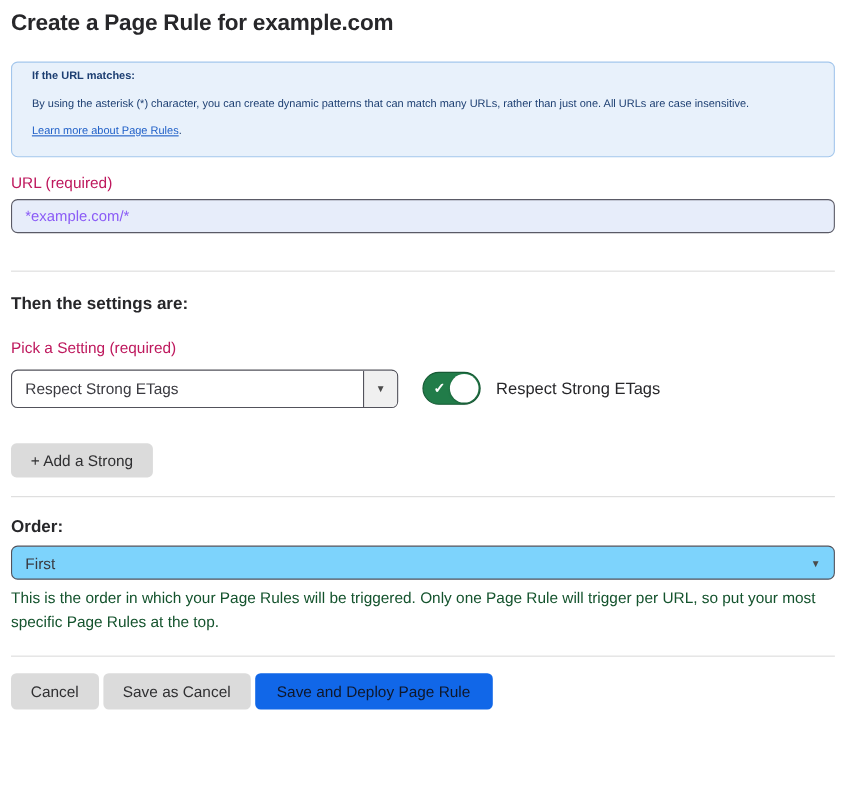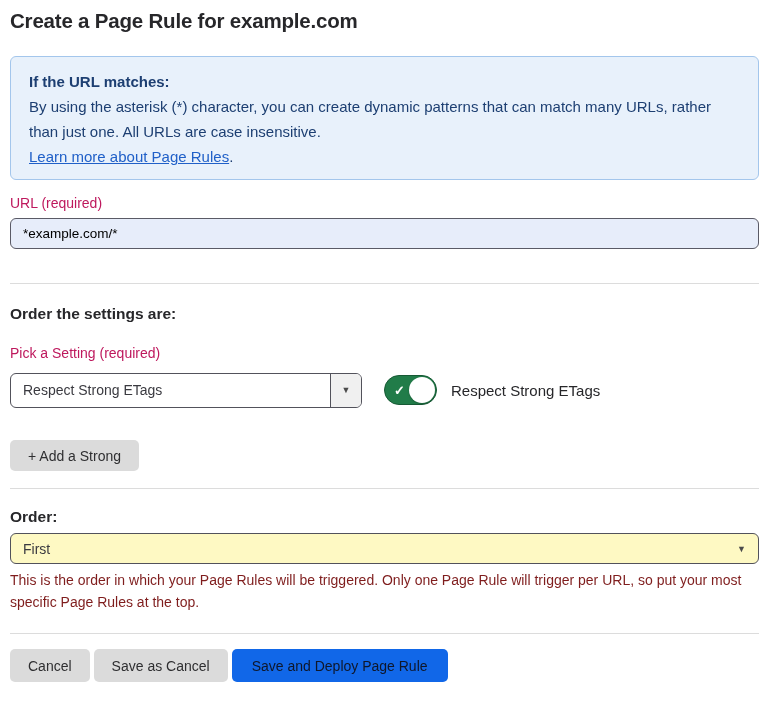--- a/index.html
+++ b/index.html
@@ -14,23 +14,23 @@
     font-weight: 700;
     color: #27272a;
     letter-spacing: -0.2px;
   }
 
   .info-box {
     margin-top: 22px;
     background: #e8f1fb;
     border: 1px solid #a3c6ec;
     border-radius: 6px;
-    padding: 12px 18px 10px 18px;
+    padding: 0 18px 10px 18px;
     color: #1d3f72;
-    font-size: 15px;
+    font-size: 10px;
     line-height: 25px;
   }
   .info-heading { font-weight: 700; }
   .info-link {
     color: #2060c8;
     text-decoration: underline;
     cursor: pointer;
   }
 
   .field-label {
@@ -44,21 +44,21 @@
     display: block;
     margin-top: 6px;
     width: 749px;
     height: 31px;
     background: #e7edfa;
     border: 1px solid #5a5a66;
     border-radius: 6px;
     padding: 0 12px;
     font-family: "Liberation Sans", sans-serif;
     font-size: 13.5px;
-    color: #000000;
+    color: #8b5cf6;
   }
 
   .divider {
     margin-top: 34px;
     border: none;
     border-top: 1px solid #dcdcdc;
     height: 0;
   }
   .divider.d2 { margin-top: 17px; }
   .divider.d3 { margin-top: 20px; }
@@ -165,41 +165,41 @@
     color: #0f172a;
     padding: 0 20px;
   }
 
   .order-select {
     margin-top: 7px;
     width: 749px;
     height: 31px;
     border: 1px solid #52525b;
     border-radius: 6px;
-    background: #fef9c3;
+    background: #7dd3fc;
     display: flex;
     align-items: center;
     padding: 0 12px;
     cursor: pointer;
   }
   .order-select .select-value {
     flex: 1;
     font-size: 14px;
     color: #3a3a40;
   }
   .order-select .chev {
     color: #4b4b4b;
     font-size: 9px;
   }
 
   .help-text {
     margin-top: 5px;
     font-size: 14px;
     line-height: 22px;
-    color: #7f1d1d;
+    color: #14532d;
     max-width: 745px;
   }
 
   .actions {
     margin-top: 15px;
     display: flex;
     align-items: center;
     gap: 4px;
   }
 </style>
@@ -214,21 +214,21 @@
     <div class="info-heading">If the URL matches:</div>
     <div>By using the asterisk (*) character, you can create dynamic patterns that can match many URLs, rather than just one. All URLs are case insensitive.</div>
     <div><span class="info-link">Learn more about Page Rules</span><span>.</span></div>
   </div>
 
   <div class="field-label" style="margin-top:15px;">URL (required)</div>
   <input class="url-input" type="text" value="*example.com/*" style="">
 
   <hr class="divider">
 
-  <div class="section-heading">Order the settings are:</div>
+  <div class="section-heading">Then the settings are:</div>
 
   <div class="field-label" style="margin-top:22px;">Pick a Setting (required)</div>
 
   <div class="setting-row">
     <div class="setting-select">
       <div class="select-value">Respect Strong ETags</div>
       <div class="select-arrow-seg">
         <span>▼</span>
       </div>
     </div>

